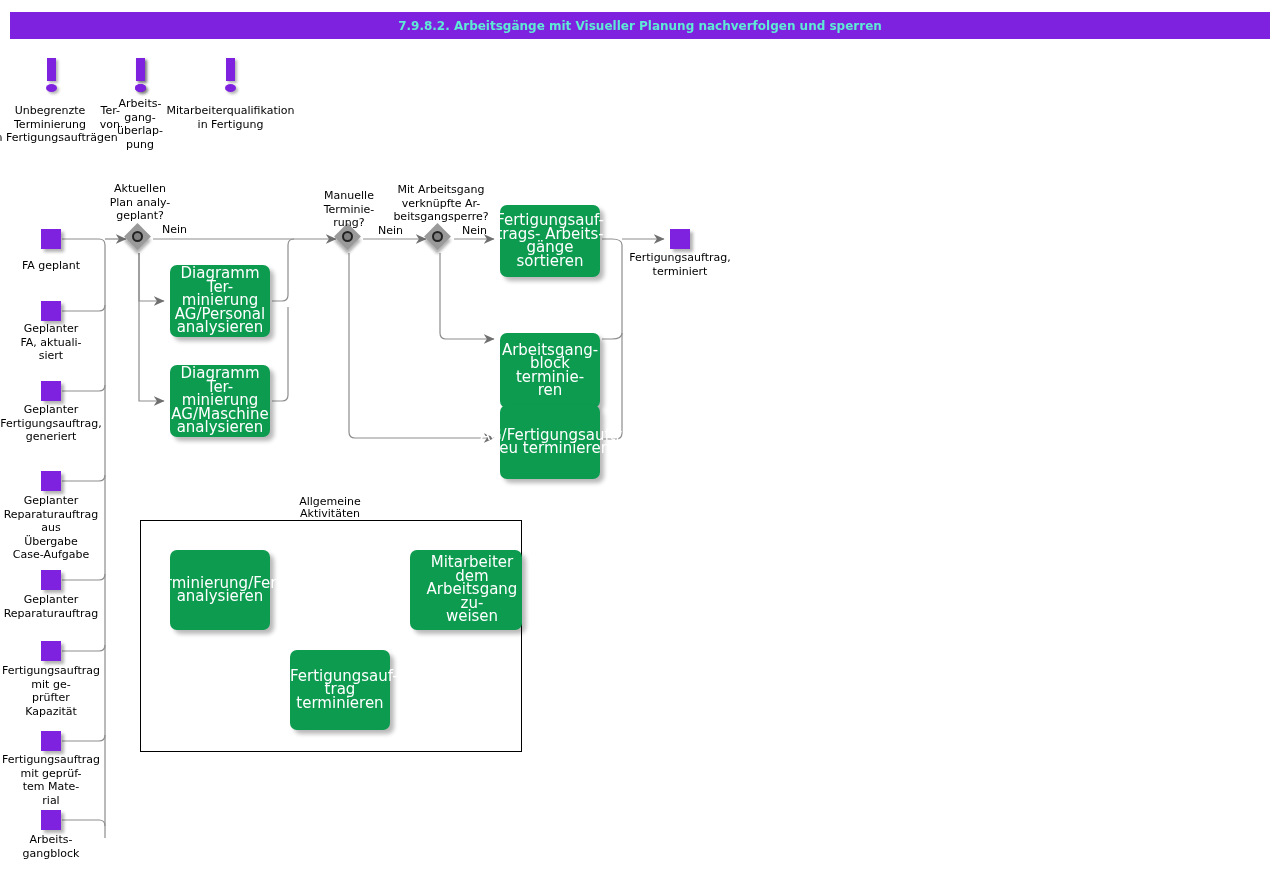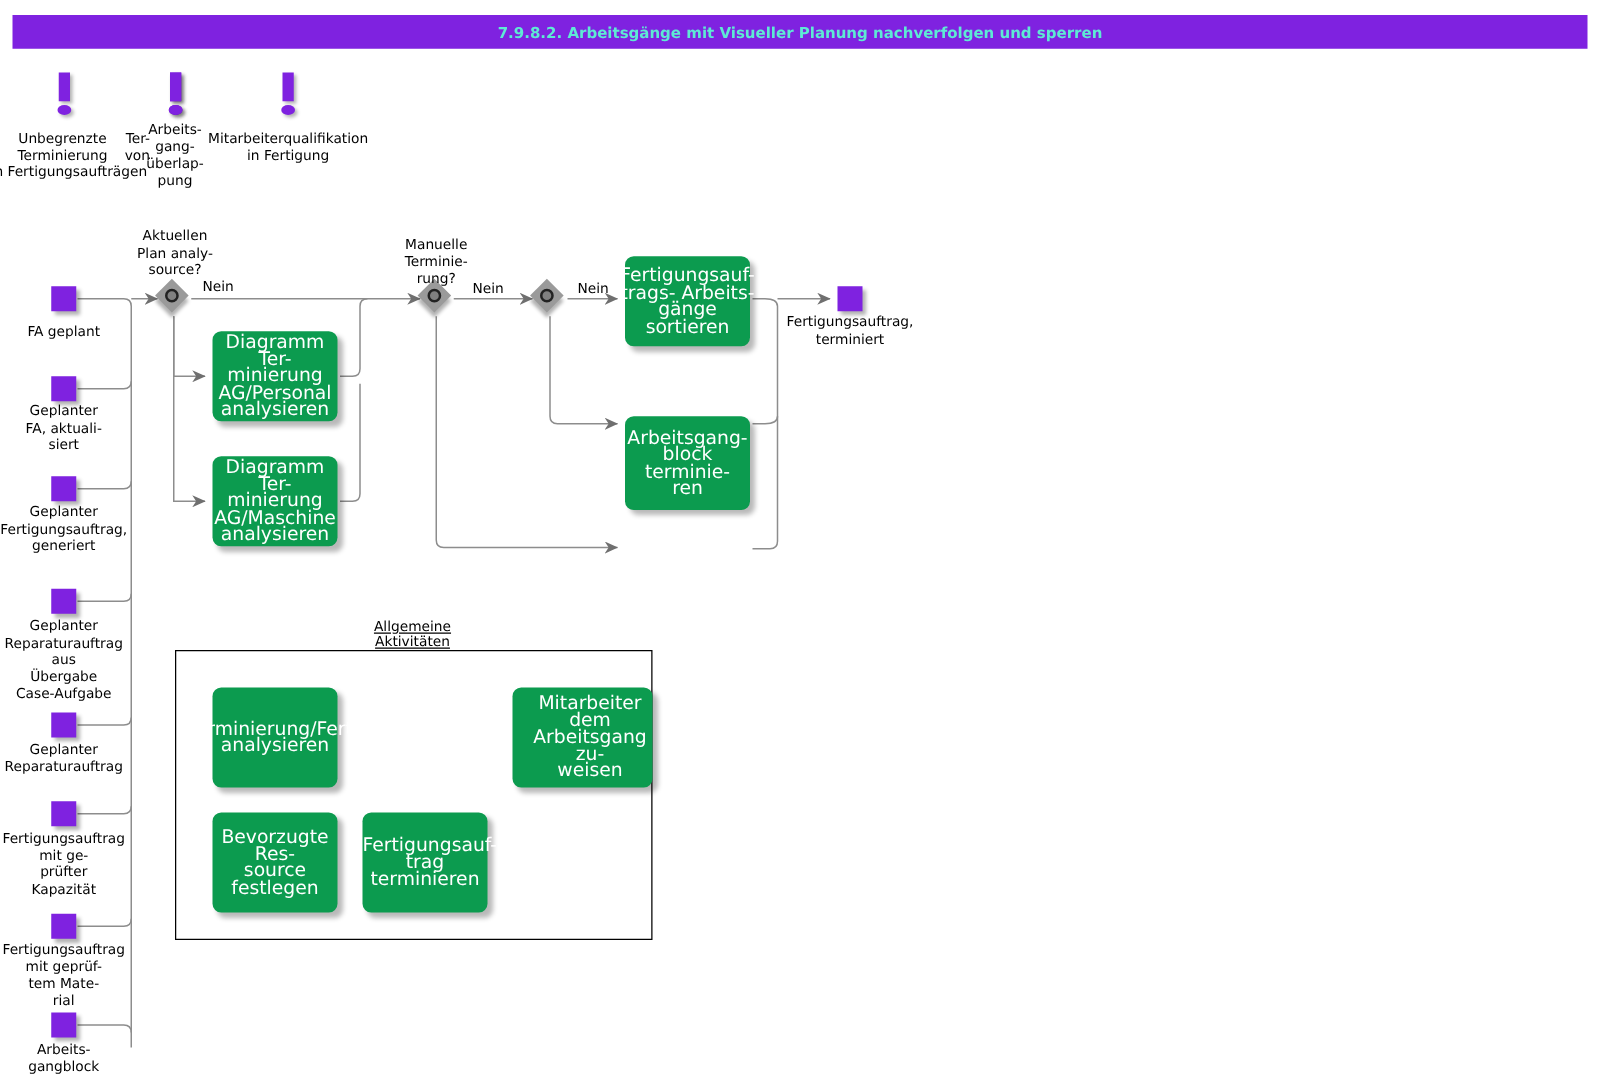--- a/index.html
+++ b/index.html
@@ -140,21 +140,20 @@
     border: 1.5px solid #000;
     background: transparent;
   }
   .group-lbl {
     position: absolute;
     font-size: 11px;
     color: #000;
     text-align: center;
     line-height: 12px;
     white-space: pre-line;
-    text-decoration: underline;
   }
 </style>
 </head>
 <body>
 
 <div id="canvas">
 
   <div class="titlebar">
     <span class="t">7.9.8.2. Arbeitsgänge mit Visueller Planung nachverfolgen und sperren</span>
   </div>
@@ -270,36 +269,39 @@
   <div class="evt" style="left:41px; top:810px;"></div>
   <div class="evt-lbl" style="left:-9px; top:833px; width:120px;">Arbeits-
 gangblock</div>
 
   <div class="rule" style="left:126px; top:225px;">
     <div class="dia"></div>
     <div class="circ"></div>
   </div>
   <div class="rule-lbl" style="left:96px; top:182px; width:88px;">Aktuellen
 Plan  analy-
-source?</div>
+geplant?</div>
   <div class="edge-lbl" style="left:162px; top:223px;">Nein</div>
 
   <div class="rule" style="left:336px; top:225px;">
     <div class="dia"></div>
     <div class="circ"></div>
   </div>
   <div class="rule-lbl" style="left:308px; top:189px; width:82px;">Manuelle
 Terminie-
 rung?</div>
   <div class="edge-lbl" style="left:378px; top:224px;">Nein</div>
 
   <div class="rule" style="left:426px; top:225px;">
     <div class="dia"></div>
     <div class="circ"></div>
   </div>
+  <div class="rule-lbl" style="left:381px; top:183px; width:120px;">Mit   Arbeitsgang
+verknüpfte   Ar-
+beitsgangsperre?</div>
   <div class="edge-lbl" style="left:462px; top:224px;">Nein</div>
 
   <div class="fn" style="left:170px; top:265px; width:100px; height:72px;">
     <span class="txt">Diagramm Ter-
 minierung
 AG/Personal
 analysieren</span>
   </div>
 
   <div class="fn" style="left:170px; top:365px; width:100px; height:72px;">
@@ -314,20 +316,24 @@
 trags-  Arbeits-
 gänge   sortieren</span>
   </div>
 
   <div class="fn" style="left:500px; top:303px; width:100px; height:75px;margin-top:30px;">
     <span class="txt">Arbeitsgang-
 block terminie-
 ren</span>
   </div>
 
+  <div class="fn clip" style="left:500px; top:405px; width:100px; height:74px;">
+    <span class="txt">AG/Fertigungsauftrag
+neu terminieren</span>
+  </div>
 
   <div class="evt" style="left:670px; top:229px;"></div>
   <div class="evt-lbl" style="left:618px; top:251px; width:124px;">Fertigungsauftrag,
 terminiert</div>
 
   <div class="group-lbl" style="left:270px; top:496px; width:120px;">Allgemeine
 Aktivitäten</div>
   <div class="group" style="left:140px; top:520px; width:380px; height:230px;"></div>
 
   <div class="fn clip" style="left:170px; top:550px; width:100px; height:80px;">
@@ -335,23 +341,19 @@
 analysieren</span>
   </div>
 
 
   <div class="fn" style="left:410px; top:550px; width:100px; height:80px;padding-left:12px;">
     <span class="txt" style="width:100%;">Mitarbeiter dem
 Arbeitsgang zu-
 weisen</span>
   </div>
 
-  <div class="fn" style="left:170px; top:650px; width:100px; height:80px;">
-    <span class="txt" style="width:100%;">Bevorzugte Res-
-source festlegen</span>
-  </div>
 
   <div class="fn" style="left:290px; top:650px; width:100px; height:80px;">
     <span class="txt" style="width:100%;">Fertigungsauf-
 trag terminieren</span>
   </div>
 
 </div>
 
 </body></html>

